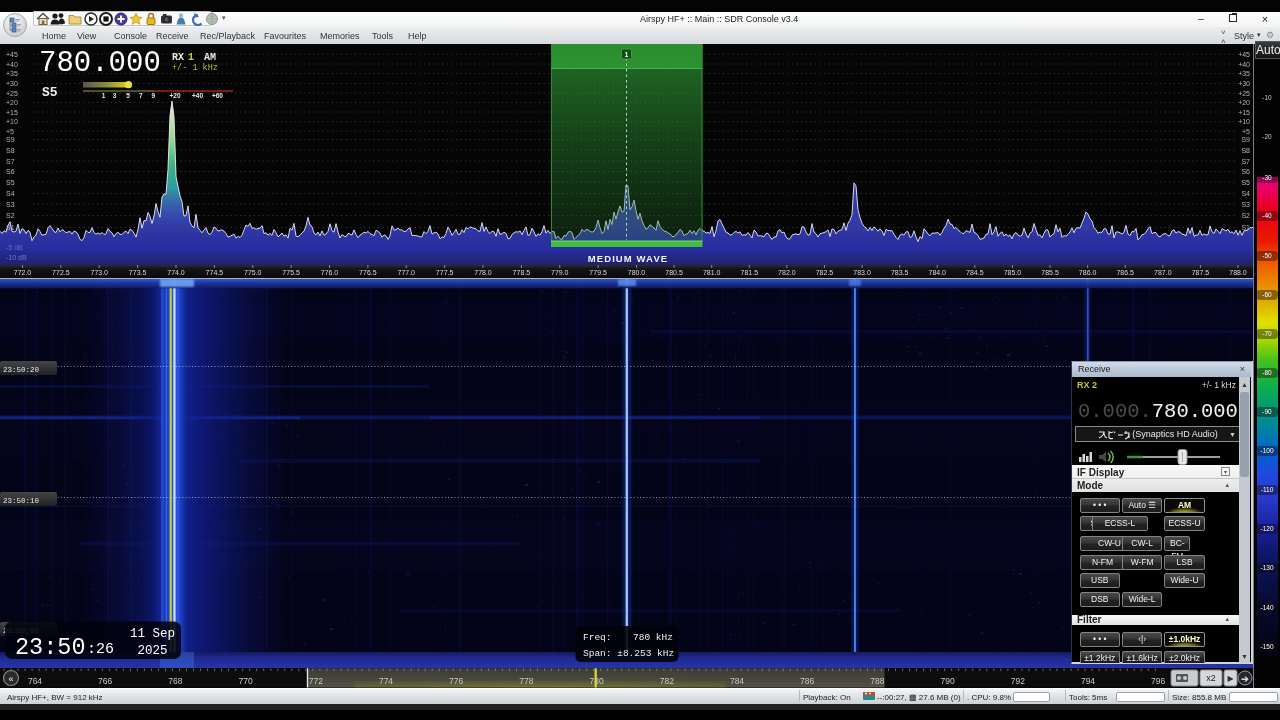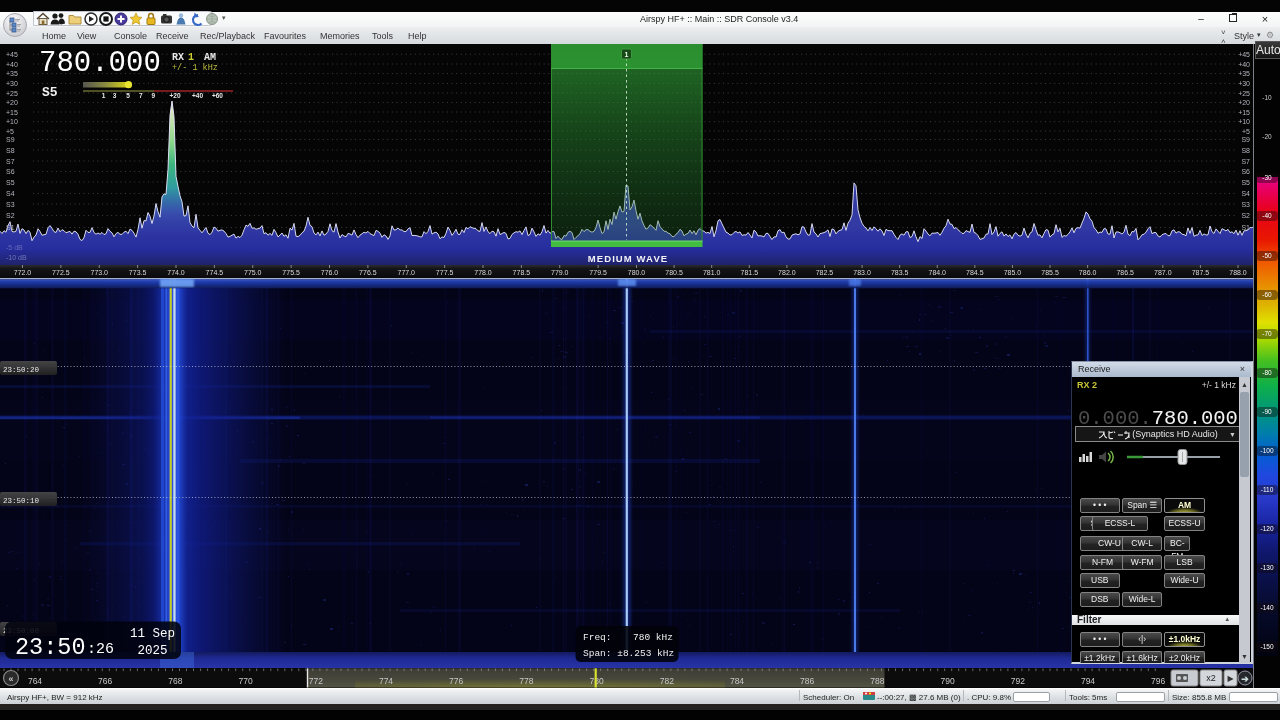--- a/index.html
+++ b/index.html
@@ -1165,21 +1165,21 @@
     <div class="cbl" style="top:485.0px">-110</div>
     <div class="cbl" style="top:524.0px">-120</div>
     <div class="cbl" style="top:563.0px">-130</div>
     <div class="cbl" style="top:603.0px">-140</div>
     <div class="cbl" style="top:642.0px">-150</div>
 
 <div class="abs" style="left:1071px;top:361px;width:182px;height:303px;background:#000;border-left:1.5px solid #2a3550;border-top:1px solid #8a96a8;border-right:2px solid #cfd5dd;border-bottom:2px solid #cfd5dd">
  <div class="abs" style="left:0;top:0;width:100%;height:15px;background:linear-gradient(#d2dbe8,#aab9cc);color:#1a1a1a;font-size:9px;line-height:15px"><span style="margin-left:6px">Receive</span><span style="position:absolute;right:6px;color:#333">×</span></div>
  <div class="abs" style="left:5px;top:18px;font:bold 9px 'Liberation Sans';color:#c8c838">RX 2</div>
  <div class="abs" style="right:15px;top:18px;font:8.5px 'Liberation Sans';color:#ddd">+/- 1 kHz</div>
- <div class="abs" style="left:6px;top:45px;font:20.5px 'Liberation Mono';color:#4c4c4c">0.000.<span style="color:#f2f2f2">780.000</span></div>
+ <div class="abs" style="left:6px;top:38px;font:20.5px 'Liberation Mono';color:#4c4c4c">0.000.<span style="color:#f2f2f2">780.000</span></div>
  <div class="abs" style="left:3px;top:64px;width:166px;height:16px;background:#161616;border:1px solid #8a8a8a;color:#e8e8e8;font-size:9px;text-align:center;line-height:15px"><span style="position:relative;display:inline-block;width:34px;height:10px"><svg width="34" height="10" viewBox="0 0 34 10" style="position:absolute;left:0;top:3px">
             <g stroke="#e8e8e8" stroke-width="1.1" fill="none">
 <path d="M1 2 h5 q-0.5 4 -5 6 M6 2 q0 5 3 6"></path>
 <path d="M11 3 q3 -0.5 4 -1 M11 1 v6 q0 2 4 1.5 M16 1.5 l1 1.5"></path>
 <path d="M20 5 h5"></path>
 <path d="M28 1 v3 M26 3 h5 q0 5 -4 6 M31 3 v5"></path>
 </g>
           </svg></span>(Synaptics HD Audio)<span style="position:absolute;right:4px;font-size:7px;color:#ccc">▼</span></div>
 
  <svg class="abs" style="left:0;top:85px" width="178" height="20" viewBox="0 0 178 20">
@@ -1191,32 +1191,39 @@
         </g>
   <path d="M27 8 h3 l4 -3.5 v11 l-4 -3.5 h-3 Z" fill="#444"></path>
   <path d="M36 6 a5 5 0 0 1 0 8 M38.5 4 a8 8 0 0 1 0 12" stroke="#7ab648" stroke-width="1.5" fill="none"></path>
   <line x1="55" y1="10" x2="148" y2="10" stroke="#9aa0a8" stroke-width="2"></line>
   <line x1="55" y1="10" x2="71" y2="10" stroke="#3a9a3a" stroke-width="2.5"></line>
   <rect x="106" y="2.5" width="9" height="15" rx="2.5" fill="#e4e6e8" stroke="#999"></rect>
         <line x1="110.5" y1="5" x2="110.5" y2="15" stroke="#aaa"></line>
   <text x="172" y="13" style="font:9px 'Liberation Sans'" fill="#ddd">6</text>
  </svg>
 
+ <div class="abs" style="left:0;top:103px;width:168px;height:26.5px;background:linear-gradient(#fafafa,#dfe1e3)">
+  <div style="position:absolute;left:5px;top:2px;font:bold 10px 'Liberation Sans';color:#222">IF Display</div>
+  <div style="position:absolute;right:10px;top:2px;width:9px;height:9px;border:1px solid #888;font-size:6px;color:#555;text-align:center;line-height:8px">▾</div>
+  <div style="position:absolute;left:0;top:13.2px;width:100%;border-top:1px solid #c5c7ca"></div>
+  <div style="position:absolute;left:5px;top:15px;font:bold 10px 'Liberation Sans';color:#222">Mode</div>
+  <div style="position:absolute;right:11px;top:16px;font-size:7px;color:#555">▴</div>
+ </div>
  <div class="abs" style="left:0;top:252.5px;width:168px;height:10px;background:linear-gradient(#fafafa,#dfe1e3)">
   <div style="position:absolute;left:5px;top:-1px;font:bold 10px 'Liberation Sans';color:#222">Filter</div>
   <div style="position:absolute;right:11px;top:0;font-size:7px;color:#555">▴</div>
  </div>
 
  <div class="abs" style="left:167px;top:15px;width:11px;height:286px;background:#c6cad0"></div>
  <div class="abs" style="left:167px;top:16px;width:11px;height:13px;color:#333;font-size:7px;text-align:center;line-height:13px">▲</div>
  <div class="abs" style="left:167px;top:288px;width:11px;height:13px;color:#333;font-size:7px;text-align:center;line-height:13px">▼</div>
  <div class="abs" style="left:168px;top:30px;width:9px;height:85px;background:#97a1ae;border-radius:2px"></div>
 </div>
 <div class="mbtn" style="left:1079.5px;top:497.8px;width:40.5px;height:15px">•&nbsp;•&nbsp;•</div>
-    <div class="mbtn" style="left:1121.9px;top:497.8px;width:40.5px;height:15px">Span ☰</div>
+    <div class="mbtn" style="left:1121.9px;top:497.8px;width:40.5px;height:15px">Auto ☰</div>
     <div class="mbtn sel" style="left:1164.3px;top:497.8px;width:40.5px;height:15px">AM</div>
     <div class="mbtn" style="left:1079.5px;top:516.4px;width:40.5px;height:15px">SAM</div>
     <div class="mbtn" style="left:1092px;top:516.4px;width:56px;height:15px">ECSS-L</div>
     <div class="mbtn" style="left:1164.3px;top:516.4px;width:40.5px;height:15px">ECSS-U</div>
     <div class="mbtn" style="left:1079.5px;top:535.5px;width:60px;height:15px">CW-U</div>
     <div class="mbtn" style="left:1121.9px;top:535.5px;width:40.5px;height:15px">CW-L</div>
     <div class="mbtn" style="left:1164.3px;top:535.5px;width:26px;height:15px">BC-FM</div>
     <div class="mbtn" style="left:1079.5px;top:554.6px;width:46px;height:15px">N-FM</div>
     <div class="mbtn" style="left:1121.9px;top:554.6px;width:40.5px;height:15px">W-FM</div>
     <div class="mbtn" style="left:1164.3px;top:554.6px;width:40.5px;height:15px">LSB</div>
@@ -1226,21 +1233,21 @@
     <div class="mbtn" style="left:1079.5px;top:592.1px;width:40.5px;height:15px">DSB</div>
 <div class="mbtn" style="left:1079.5px;top:631.5px;width:40.5px;height:15px">•&nbsp;•&nbsp;•</div>
     <div class="mbtn" style="left:1121.9px;top:631.5px;width:40.5px;height:15px">‹|›</div>
     <div class="mbtn sel" style="left:1164.3px;top:631.5px;width:40.5px;height:15px">±1.0kHz</div>
     <div class="mbtn" style="left:1079.5px;top:650.9px;width:40.5px;height:12.5px;border-bottom:none;border-radius:2px 2px 0 0">±1.2kHz</div>
     <div class="mbtn" style="left:1121.9px;top:650.9px;width:40.5px;height:12.5px;border-bottom:none;border-radius:2px 2px 0 0">±1.6kHz</div>
     <div class="mbtn" style="left:1164.3px;top:650.9px;width:40.5px;height:12.5px;border-bottom:none;border-radius:2px 2px 0 0">±2.0kHz</div>
 
 <div class="abs" style="left:0;top:687.5px;width:1280px;height:16px;background:linear-gradient(#f4f6f7 0%,#e3e6e8 40%,#cdd1d5 100%);border-top:1px solid #fff"></div>
 <div class="sbt" style="left:7px">Airspy HF+, BW = 912 kHz</div>
-<div class="sbt" style="left:803px">Scheduler: On</div>
+<div class="sbt" style="left:803px">Playback: On</div>
 <div class="sbt" style="left:877px">--:00:27, ▩ 27.6 MB (0)</div>
 <div class="sbt" style="left:967px">. CPU: 9.8%</div>
 <div class="sbt" style="left:1069px">Tools: 5ms</div>
 <div class="sbt" style="left:1172px">Size: 855.8 MB</div>
 <svg class="abs" style="left:862px;top:690px" width="14" height="11" viewBox="0 0 14 11">
       <rect x="1" y="2" width="12" height="8" rx="1" fill="#2a8a8a"></rect>
       <rect x="1" y="2" width="12" height="3" fill="#d04040"></rect>
       <circle cx="4" cy="3.5" r="1" fill="#fff"></circle>
       <circle cx="8" cy="3.5" r="1" fill="#ff0"></circle>
     </svg>

